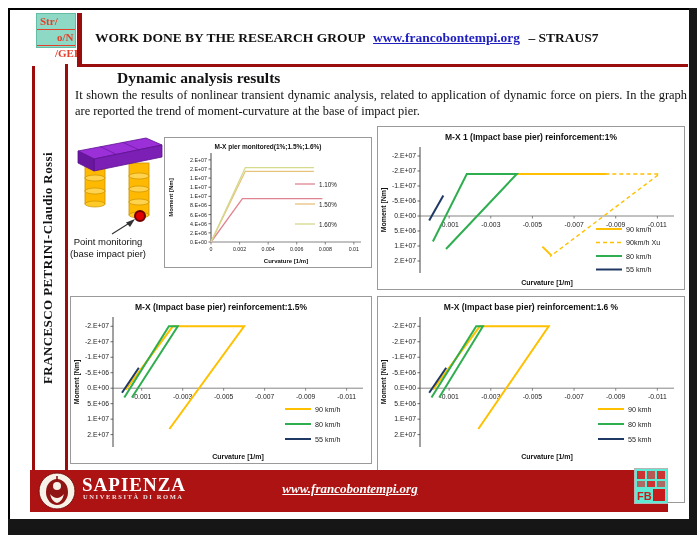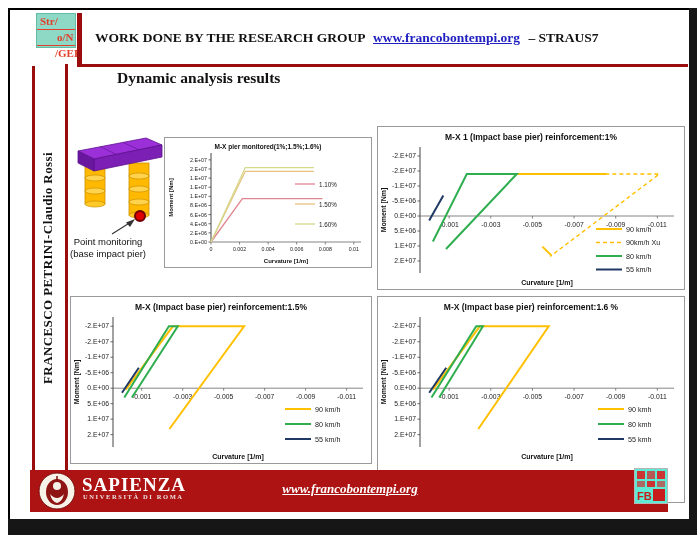--- a/index.html
+++ b/index.html
@@ -70,20 +70,21 @@
   </div>
   <div class="abs hrule"></div>
   <div class="abs vrule-inner"></div>
   <div class="abs vrule-outer"></div>
 
   <div class="abs author-wrap">
     <span>FRANCESCO PETRINI-Claudio Rossi</span>
   </div>
 
   <div class="abs slide-title">Dynamic analysis results</div>
+  <div class="abs slide-body">It shown the results of nonlinear transient dynamic analysis, related to application of dynamic force on piers. In the graph are reported the trend of moment-curvature at the base of impact pier.</div>
 
   <svg class="abs" style="left:62px;top:133px;" width="122" height="135">
 
     <g>
       <rect x="23" y="32" width="20" height="13" fill="#ffb900" stroke="#cc9200" stroke-width="0.8"></rect>
       <rect x="23" y="45" width="20" height="13" fill="#ffb900" stroke="#cc9200" stroke-width="0.8"></rect>
       <rect x="23" y="58" width="20" height="13" fill="#ffb900" stroke="#cc9200" stroke-width="0.8"></rect>
       <ellipse cx="33" cy="45" rx="10" ry="3" fill="#ffd34d" stroke="#cc9200" stroke-width="0.7"></ellipse>
       <ellipse cx="33" cy="58" rx="10" ry="3" fill="#ffd34d" stroke="#cc9200" stroke-width="0.7"></ellipse>
       <ellipse cx="33" cy="71" rx="10" ry="3" fill="#ffca28" stroke="#cc9200" stroke-width="0.7"></ellipse>

